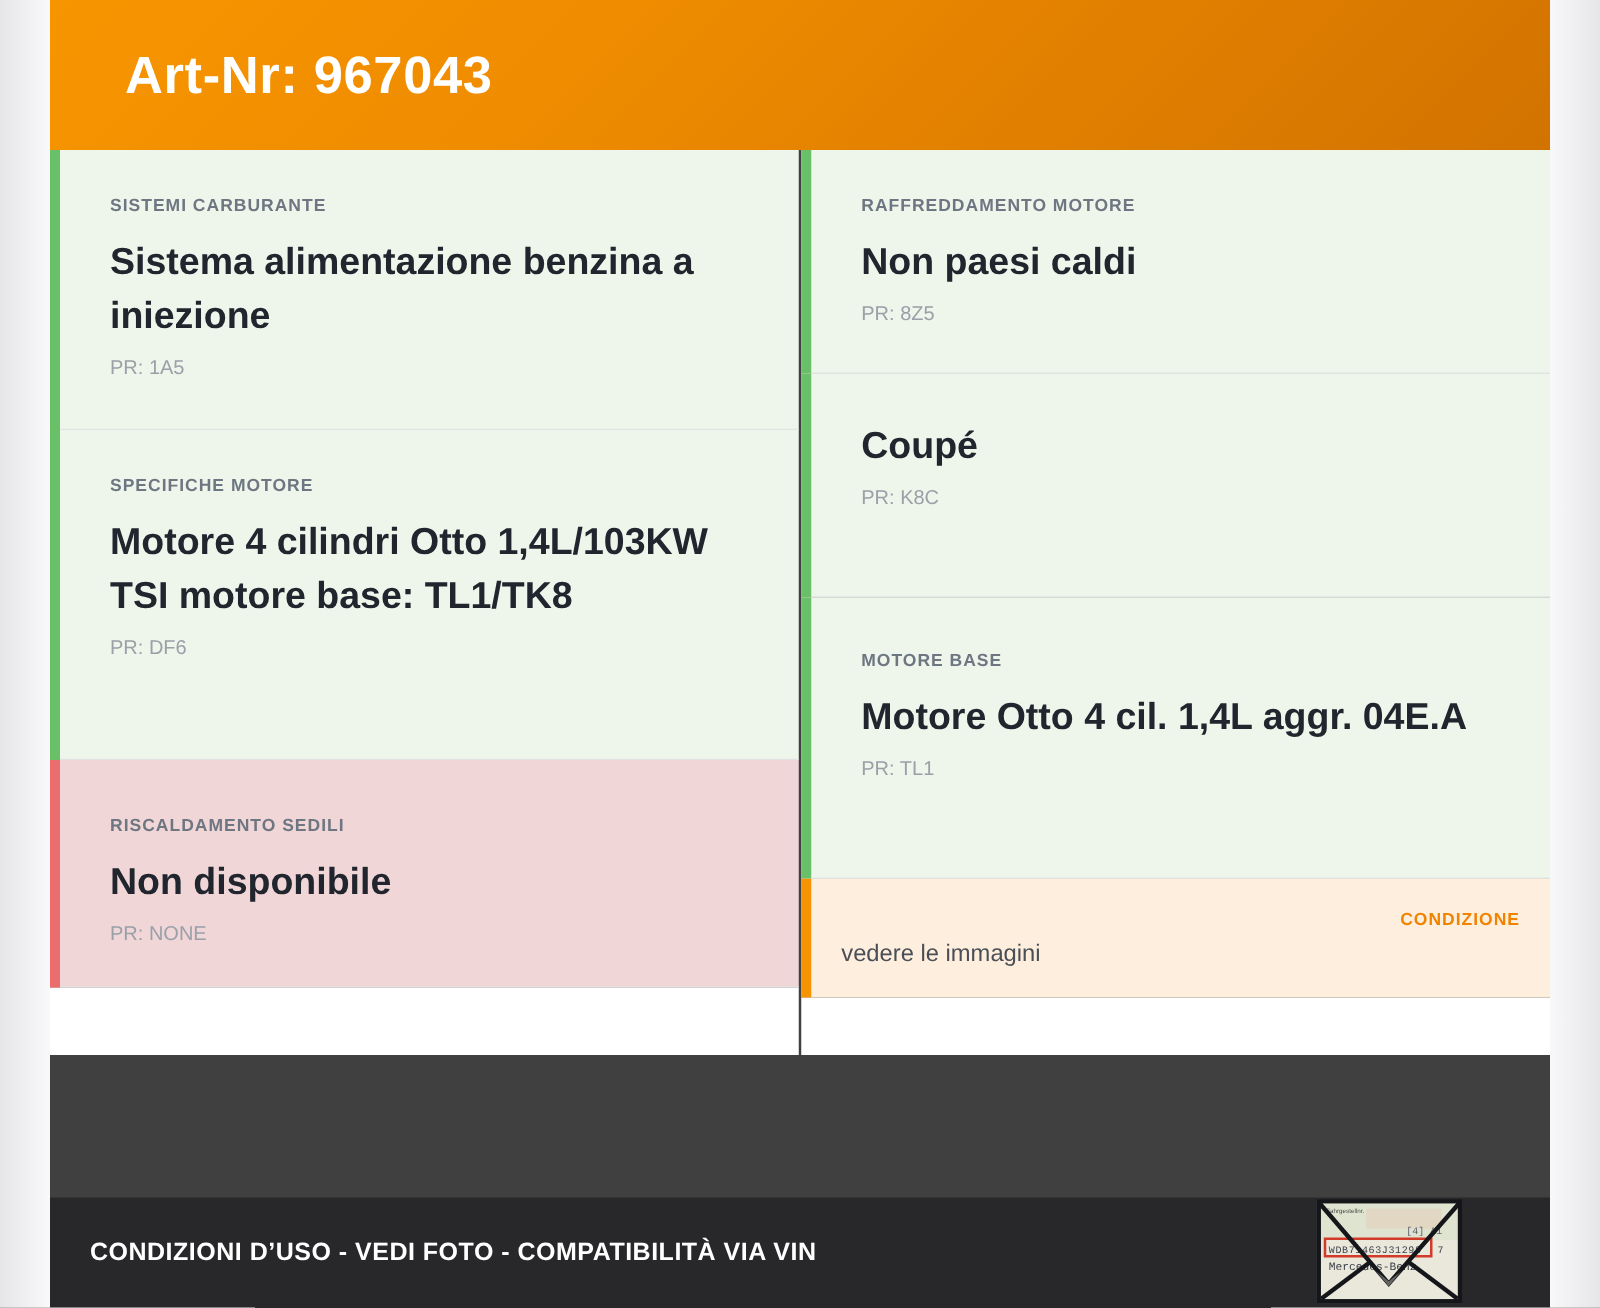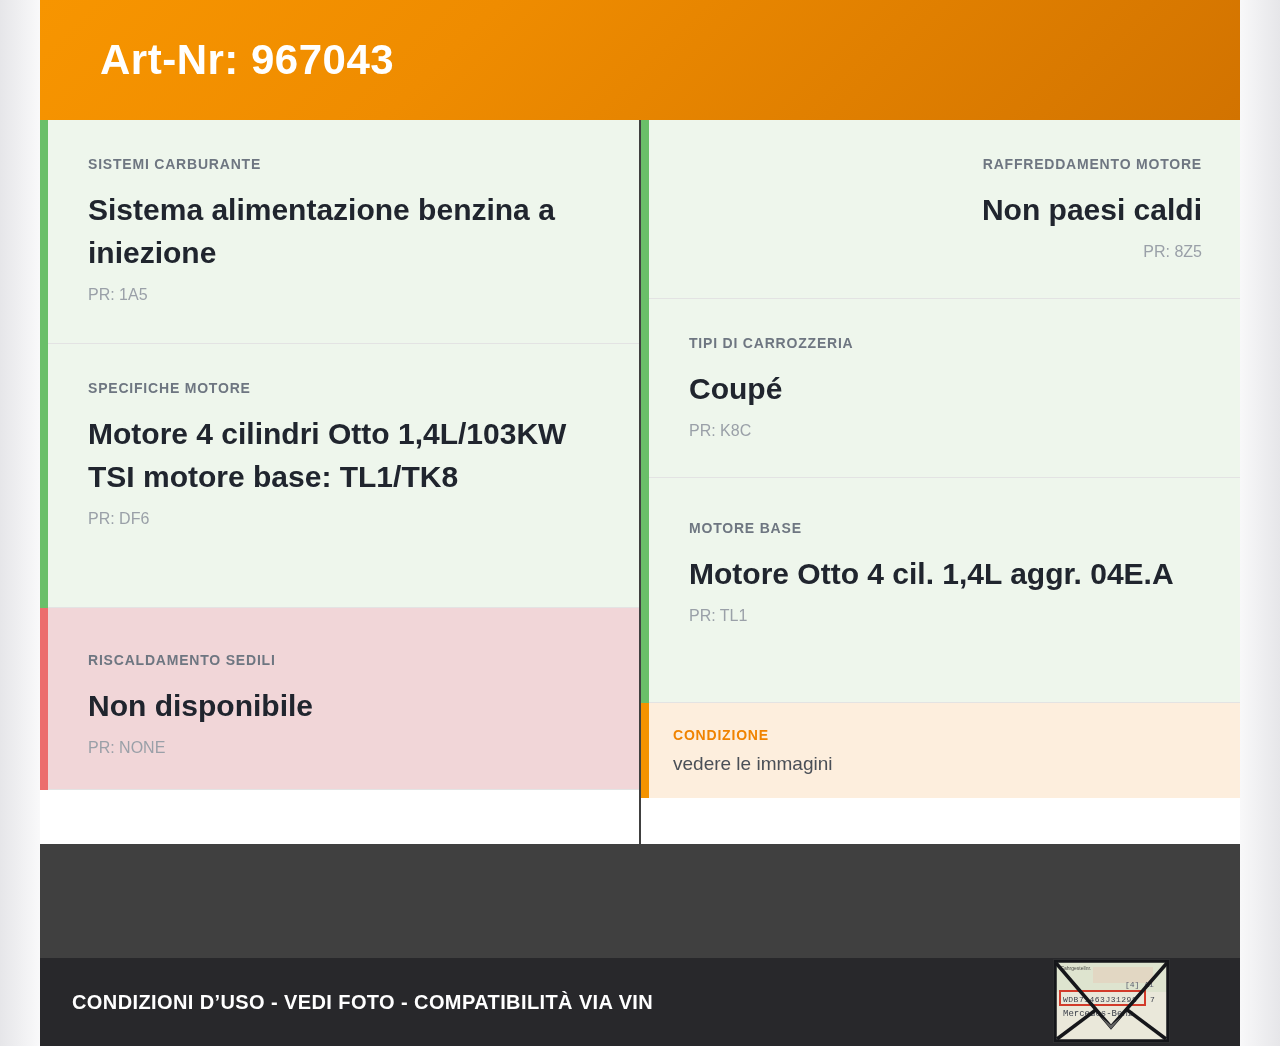--- a/index.html
+++ b/index.html
@@ -72,27 +72,28 @@
   }
   .card-pr {
     font-size: 16px;
     color: #9aa0a8;
   }
   
   .h-fuel    { height: 224px; }
   .h-engine  { height: 264px; }
   .h-seat    { height: 182px; padding-top: 44px; }
   .h-compat  { height: 166px; }
-  .h-cool    { height: 179px; text-align: right; }
+  .h-cool    { height: 179px; }
   .h-body    { height: 179px; }
   .h-base    { height: 225px; padding-top: 42px; }
   .h-cond    { height: 95px; }
   .card.orange .card-label {
     color: #f08300;
     margin-bottom: 10px;
+    text-align: right;
   }
   .cond-value {
     font-size: 19px;
     color: #4a4f57;
   }
   .card.plain .card-label { margin-bottom: 10px; color: #6e7681; font-size: 15px; }
   .compat-text {
     font-size: 19px;
     font-weight: bold;
     color: #21262e;
@@ -154,21 +155,20 @@
       <div class="filler"></div>
     </div>
 
     <div class="col right">
       <div class="card green sep h-cool">
         <div class="card-label">RAFFREDDAMENTO MOTORE</div>
         <div class="card-title">Non paesi caldi</div>
         <div class="card-pr">PR: 8Z5</div>
       </div>
       <div class="card green sep h-body">
-        <div class="card-label">TIPI DI CARROZZERIA</div>
         <div class="card-title">Coupé</div>
         <div class="card-pr">PR: K8C</div>
       </div>
       <div class="card green sep h-base">
         <div class="card-label">MOTORE BASE</div>
         <div class="card-title">Motore Otto 4 cil. 1,4L aggr. 04E.A</div>
         <div class="card-pr">PR: TL1</div>
       </div>
       <div class="card orange h-cond">
         <div class="card-label">CONDIZIONE</div>

